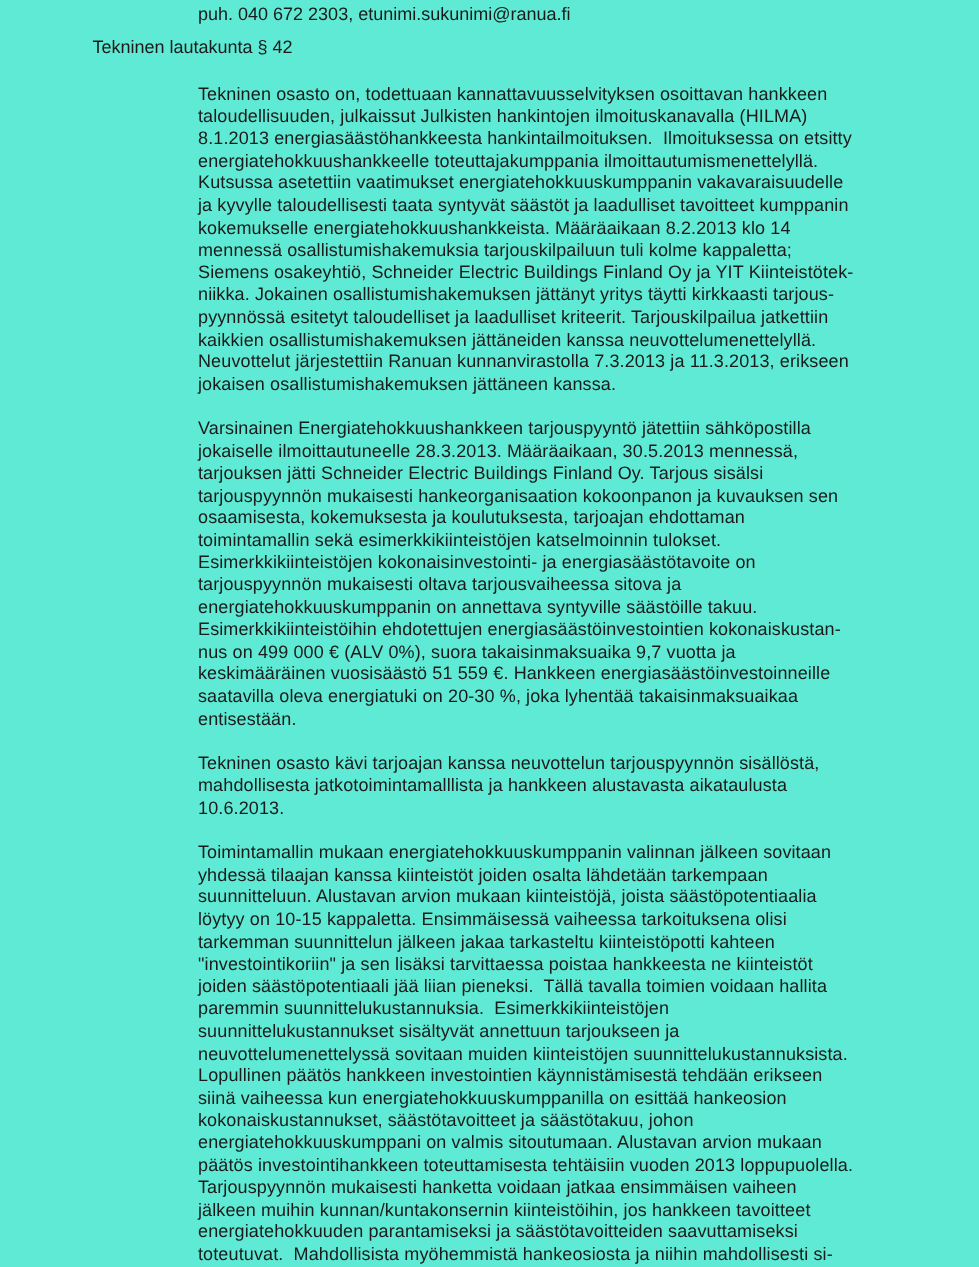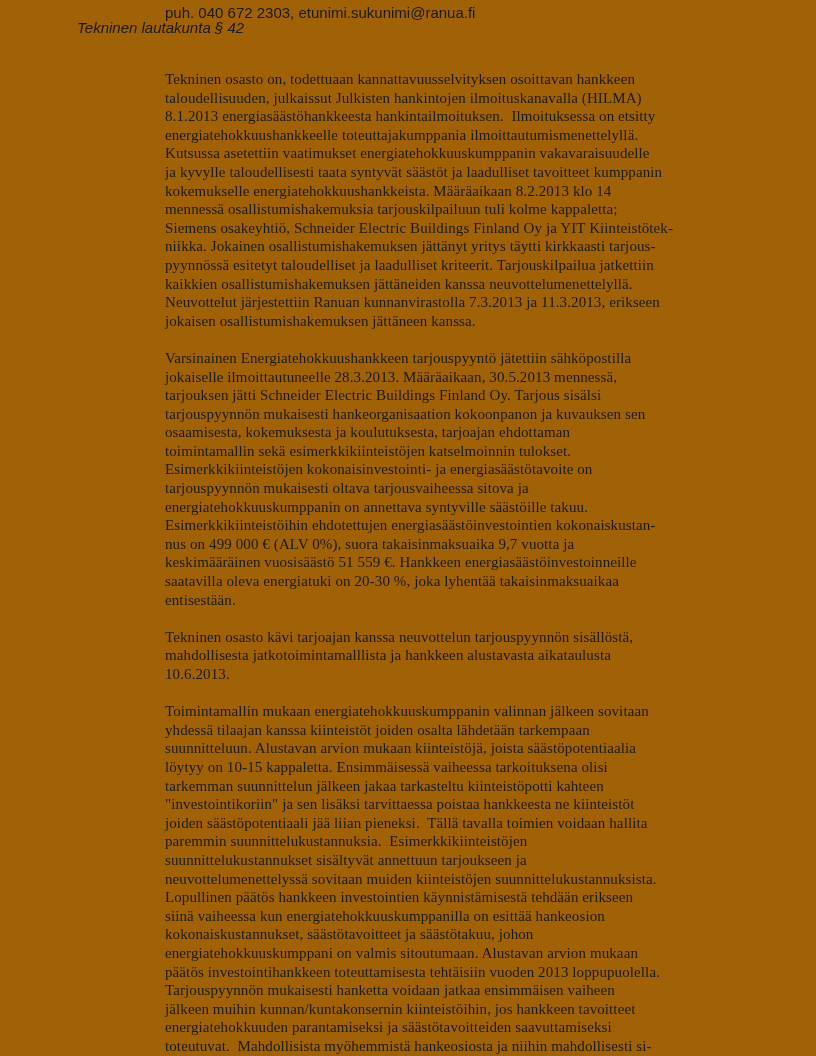--- a/index.html
+++ b/index.html
@@ -12,52 +12,50 @@
     height: 1056px;
     position: relative;
     overflow: hidden;
     font-family: "Liberation Sans", "DejaVu Sans", sans-serif;
     color: #1b1b1b;
     -webkit-font-smoothing: antialiased;
   }
   .doc-page {
     position: absolute;
     inset: 0;
-    background: #a16207;
+    background: #5eead4;
   }
   .contact-line {
     position: absolute;
     left: 165px;
     top: 4px;
     font-size: 15px;
     line-height: 18.6px;
     white-space: pre;
   }
   .section-heading {
     position: absolute;
     left: 77px;
-    top: 19px;
+    top: 31px;
     font-size: 15px;
     line-height: 18.6px;
     white-space: pre;
-    font-style: italic;
   }
   .body-block {
     position: absolute;
     left: 165px;
     top: 70px;
     width: 640px;
   }
   .body-block p {
     margin: 0 0 18.6px 0;
     font-size: 15px;
     line-height: 18.6px;
     white-space: pre;
     letter-spacing: 0.1px;
-    font-family: Liberation Serif, serif;
   }
   .body-block p:last-child {
     margin-bottom: 17px;
   }
 </style>
 </head>
 <body>
 
 <div class="doc-page">
 

